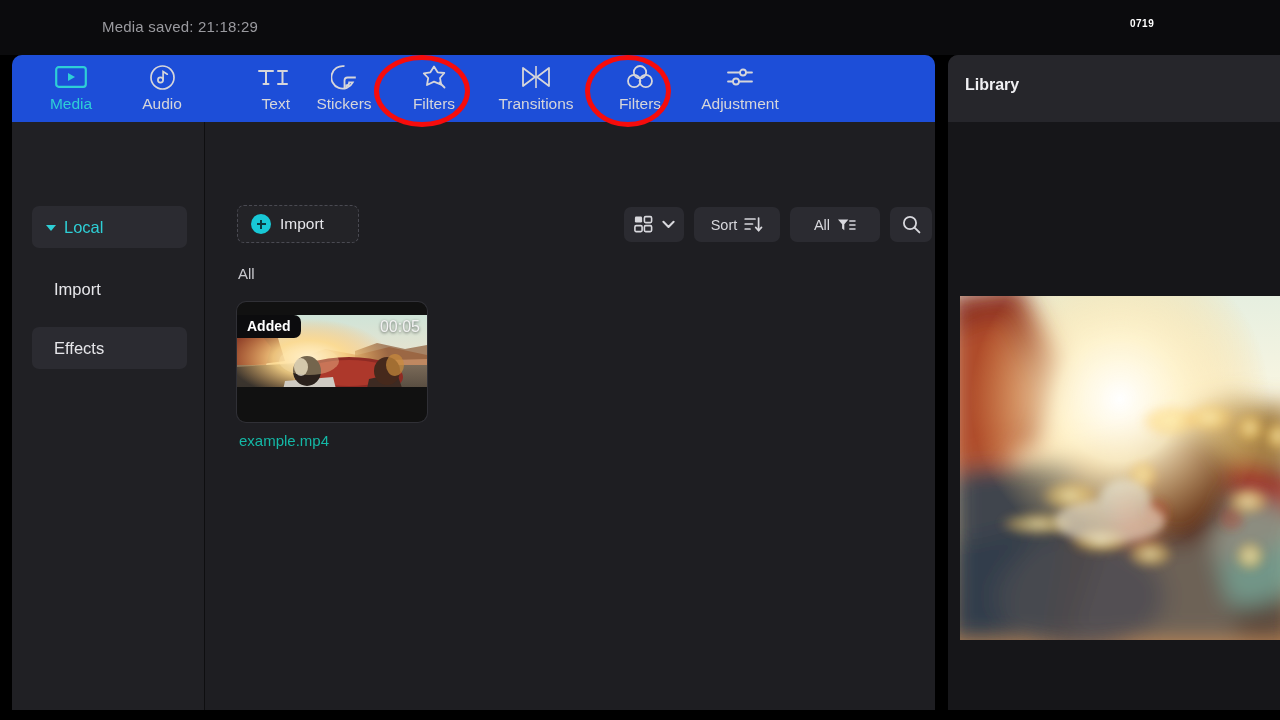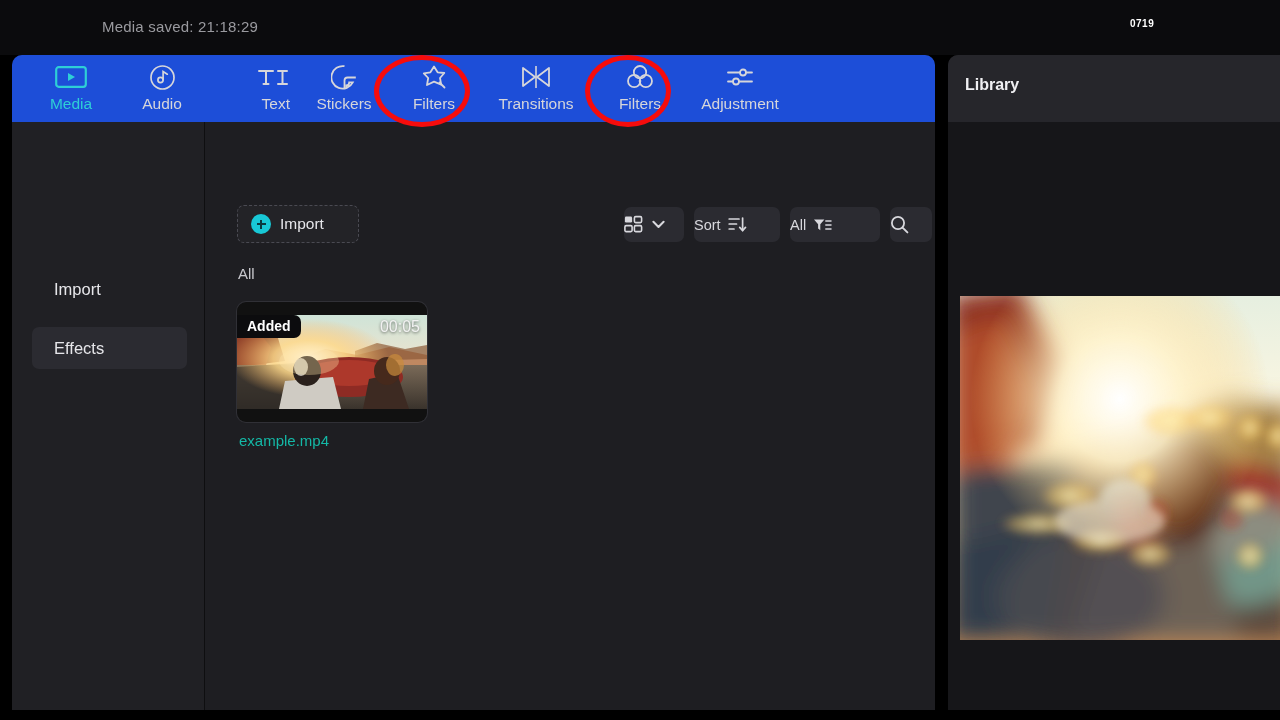--- a/index.html
+++ b/index.html
@@ -101,21 +101,21 @@
   }
   .plus-circle::after{
     content:""; position:absolute; width:1.6px;height:9px;background:#0b3a40;
   }
   .plus-wrap{ position:relative; display:flex;align-items:center;justify-content:center; }
   .import-label{ font-size:15.5px; color:#e6e6ea; }
 
   .ctrl{
     position:absolute; top:85px; height:35px;
     background:#2b2b31; border-radius:7px;
-    display:flex; align-items:center; 
+    display:flex; align-items:center; justify-content:center;
     gap:7px; cursor:pointer; color:#d8d8dd; font-size:14.5px;
   }
   .ctrl-view{ left:418px; width:60px; gap:9px; }
   .ctrl-sort{ left:488px; width:86px; }
   .ctrl-all{  left:584px; width:90px; }
   .ctrl-search{ left:684px; width:42px; }
 
   .section-label{
     position:absolute; left:32px; top:143px;
     font-size:15px; color:#c9c9ce;
@@ -123,21 +123,21 @@
 
   
   .card{
     position:absolute; left:31px; top:180px; width:190px; height:120px;
     border-radius:9px; overflow:hidden;
     background:#111;
     box-shadow:0 0 0 1px #303036;
     cursor:pointer;
   }
   .thumb{
-    position:absolute; left:0; top:13px; width:190px; height:94px;
+    position:absolute; left:0; top:13px; width:190px; height:72px;
     overflow:hidden;
   }
   .thumb-img{ position:absolute; inset:0; }
   .badge-added{
     position:absolute; left:0px; top:0px;
     background:#0c0c0e; color:#ffffff;
     font-size:14px; font-weight:bold;
     padding:3px 10px 4px 10px;
     border-radius:0 7px 7px 0;
     z-index:5;
@@ -291,20 +291,24 @@
               <path d="M14 15.5 L27 15.5"></path>
             <circle cx="11" cy="15.5" r="3"></circle>
           </g>
         </svg>
       </div>
       <div class="tlabel">Adjustment</div>
     </div>
   </div>
 
   <div class="sidebar">
+    <div class="side-item group">
+      <span class="caret"></span>
+      <span>Local</span>
+    </div>
     <div class="side-item plain">
       <span>Import</span>
     </div>
     <div class="side-item sel">
       <span>Effects</span>
     </div>
   </div>
 
   <div class="content">
 

